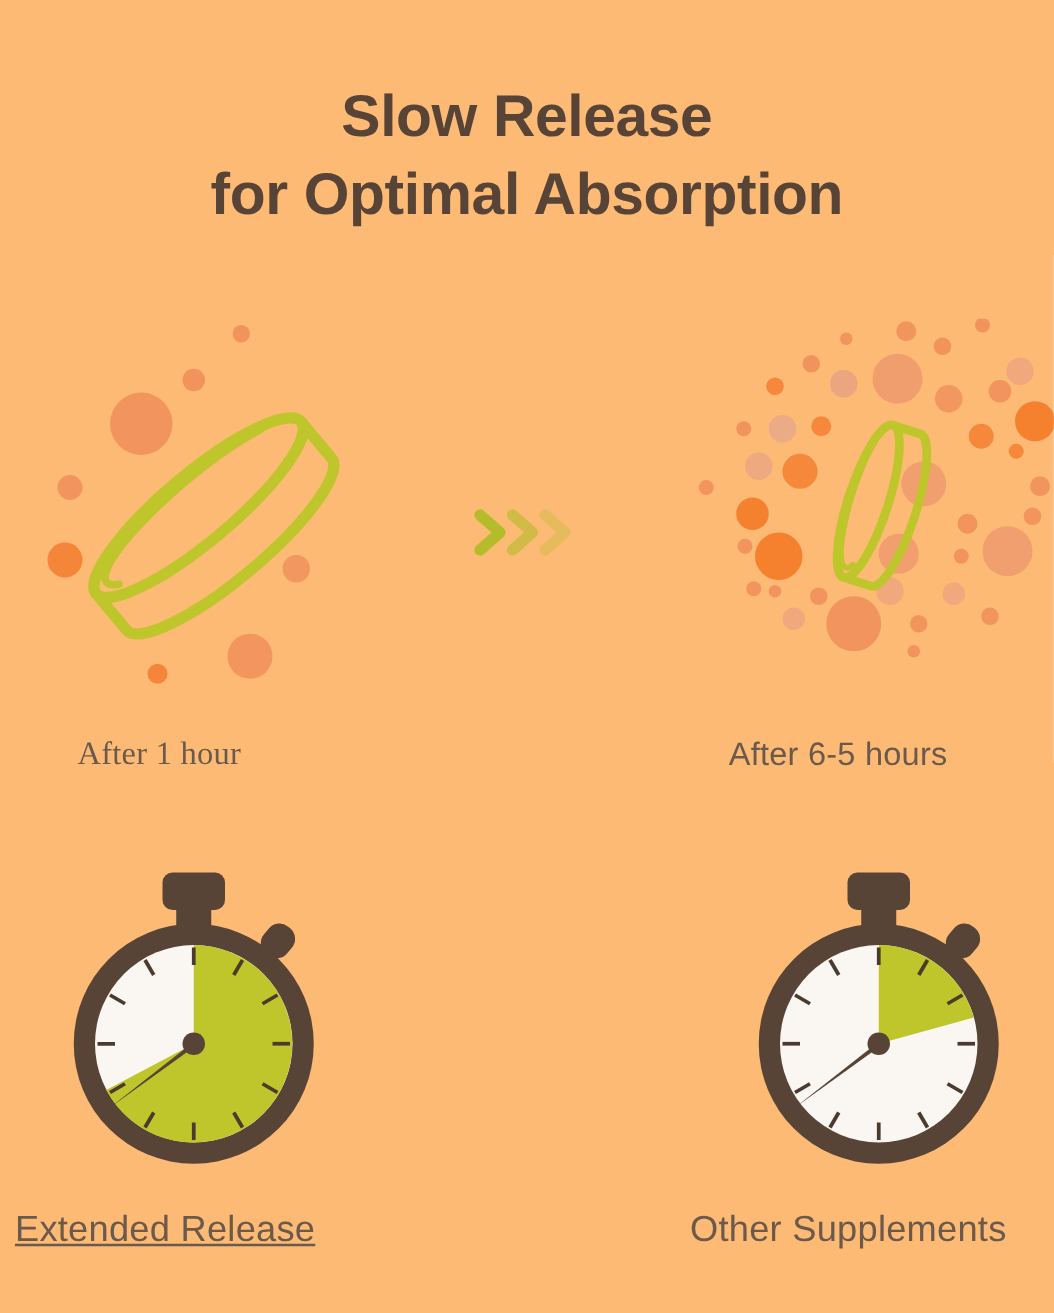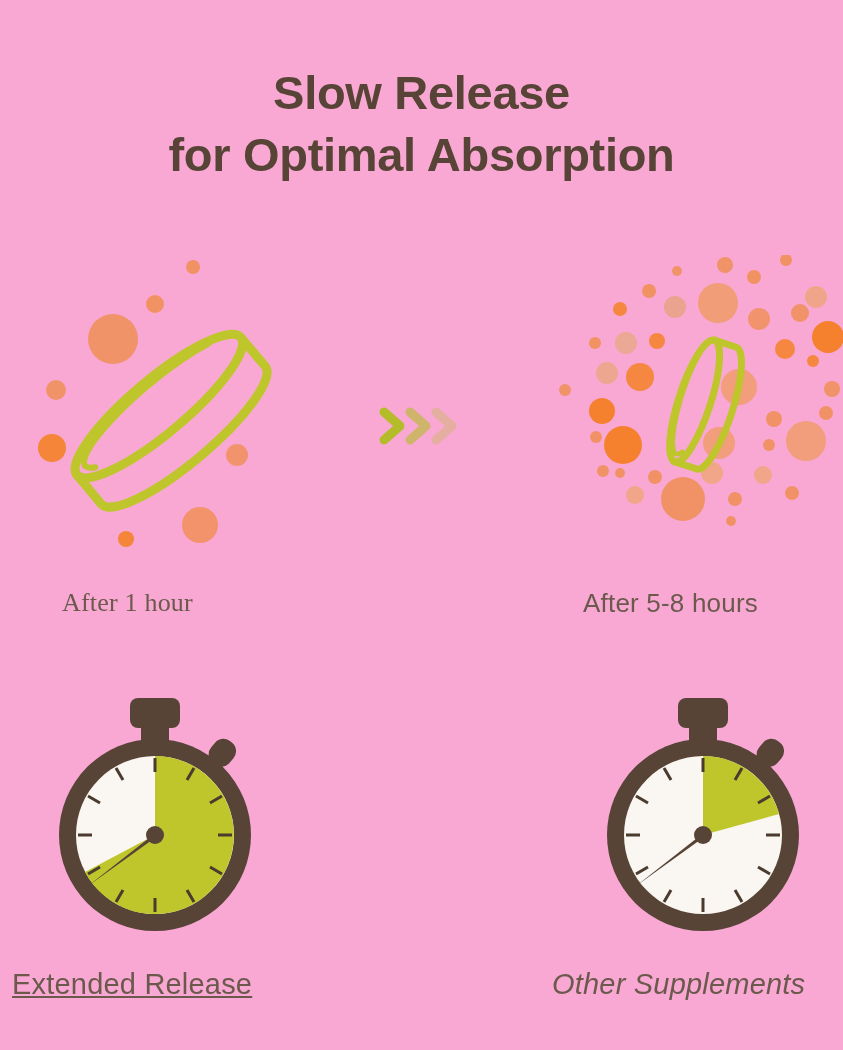--- a/index.html
+++ b/index.html
@@ -7,21 +7,21 @@
   body {
     background:#F4EDE7;
     font-family:"Liberation Sans", sans-serif;
     overflow:hidden;
     position:relative;
   }
   #infographic {
     position:relative;
     width:843px;
     height:1050px;
-    background:#f9a8d4;
+    background:#fdba74;
   }
 
   
   .title-block {
     position:absolute;
     top:62px; left:0; width:843px;
     text-align:center;
   }
   .title-line {
     display:block;
@@ -73,21 +73,21 @@
   
   .bottom-caption {
     position:absolute;
     top:968px;
     font-size:29px;
     color:#6B5A4C;
     letter-spacing:0.2px;
     white-space:nowrap;
   }
   .bottom-caption.left  { left:12px;text-decoration:underline;  }
-  .bottom-caption.right { left:552px;font-style:italic; }
+  .bottom-caption.right { left:552px; }
 </style>
 </head>
 <body>
 
 <div id="infographic">
 
   <div class="title-block">
     <span class="title-line">Slow Release</span>
     <span class="title-line">for Optimal Absorption</span>
   </div>
@@ -176,21 +176,21 @@
     <svg width="90" height="56" viewBox="0 0 90 56">
       <g fill="none" stroke="#B4BC2A" stroke-width="9" stroke-linecap="round" stroke-linejoin="round">
         <polyline points="6,14 22,28 6,42" opacity="1"></polyline>
         <polyline points="32,14 48,28 32,42" opacity="0.62"></polyline>
         <polyline points="58,14 74,28 58,42" opacity="0.30"></polyline>
       </g>
     </svg>
   </div>
 
   <div class="stage-caption left">After 1 hour</div>
-  <div class="stage-caption right">After 5-8 hours</div>
+  <div class="stage-caption right">After 6-5 hours</div>
 
   <div class="watch-row">
 
     <div class="watch-wrap left">
       <svg width="250" height="250" viewBox="0 0 250 250">
 
         <rect x="100" y="8" width="50" height="30" rx="8" fill="#574436"></rect>
         <rect x="111" y="30" width="28" height="28" fill="#574436"></rect>
 
         <g transform="translate(193,62) rotate(40)">

